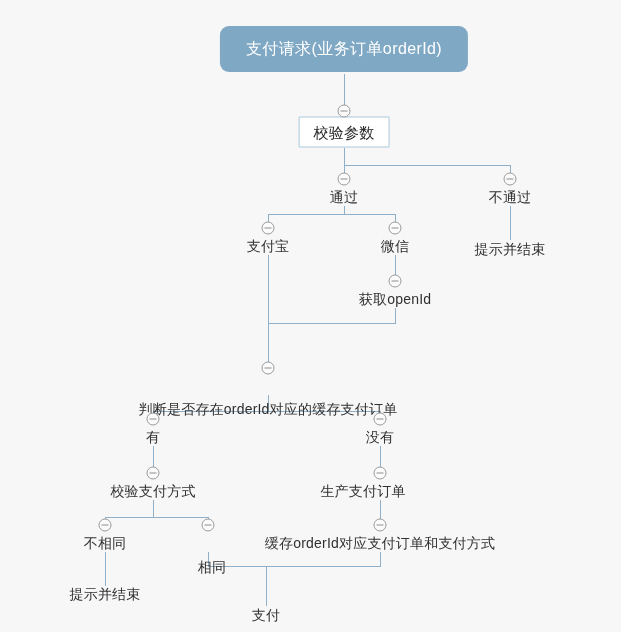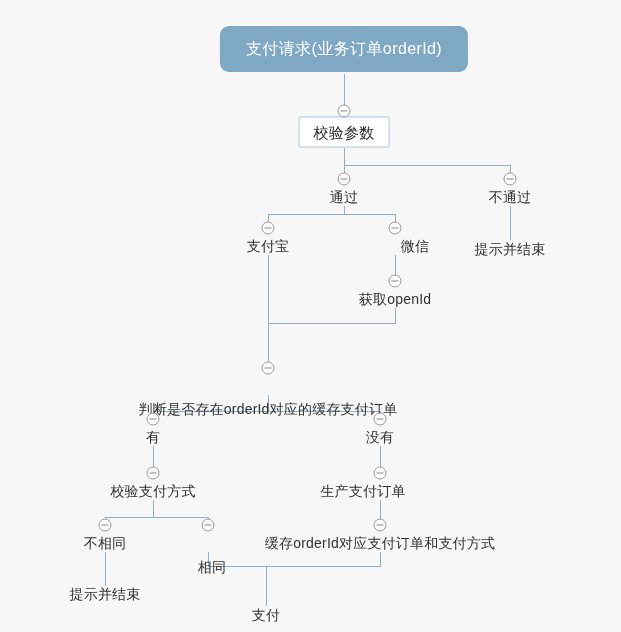--- a/index.html
+++ b/index.html
@@ -99,21 +99,21 @@
       <div class="node root" style="left: 344px; top: 49px;">支付请求(业务订单orderId)</div>
       <div class="node boxed" style="left: 344px; top: 132px;">校验参数</div>
       <div class="toggle" style="left: 344px; top: 111px;"></div>
       <div class="node" style="left: 344px; top: 197px;">通过</div>
       <div class="toggle" style="left: 344px; top: 179px;"></div>
       <div class="node" style="left: 510px; top: 197px;">不通过</div>
       <div class="toggle" style="left: 510px; top: 179px;"></div>
       <div class="node" style="left: 510px; top: 249px;">提示并结束</div>
       <div class="node" style="left: 268px; top: 246px;">支付宝</div>
       <div class="toggle" style="left: 268px; top: 228px;"></div>
-      <div class="node" style="left: 415px; top: 246px; text-align: right;">微信</div>
+      <div class="node" style="left: 395px; top: 246px; text-align: right;">微信</div>
       <div class="toggle" style="left: 395px; top: 228px;"></div>
       <div class="node" style="left: 395px; top: 299px;">获取openId</div>
       <div class="toggle" style="left: 395px; top: 281px;"></div>
       <div class="node" style="left: 268px; top: 386px; margin-top: 23px;">判断是否存在orderId对应的缓存支付订单</div>
       <div class="toggle" style="left: 268px; top: 368px;"></div>
       <div class="node" style="left: 153px; top: 437px;">有</div>
       <div class="toggle" style="left: 153px; top: 419px;"></div>
       <div class="node" style="left: 380px; top: 437px;">没有</div>
       <div class="toggle" style="left: 380px; top: 419px;"></div>
       <div class="node" style="left: 153px; top: 491px;">校验支付方式</div>

